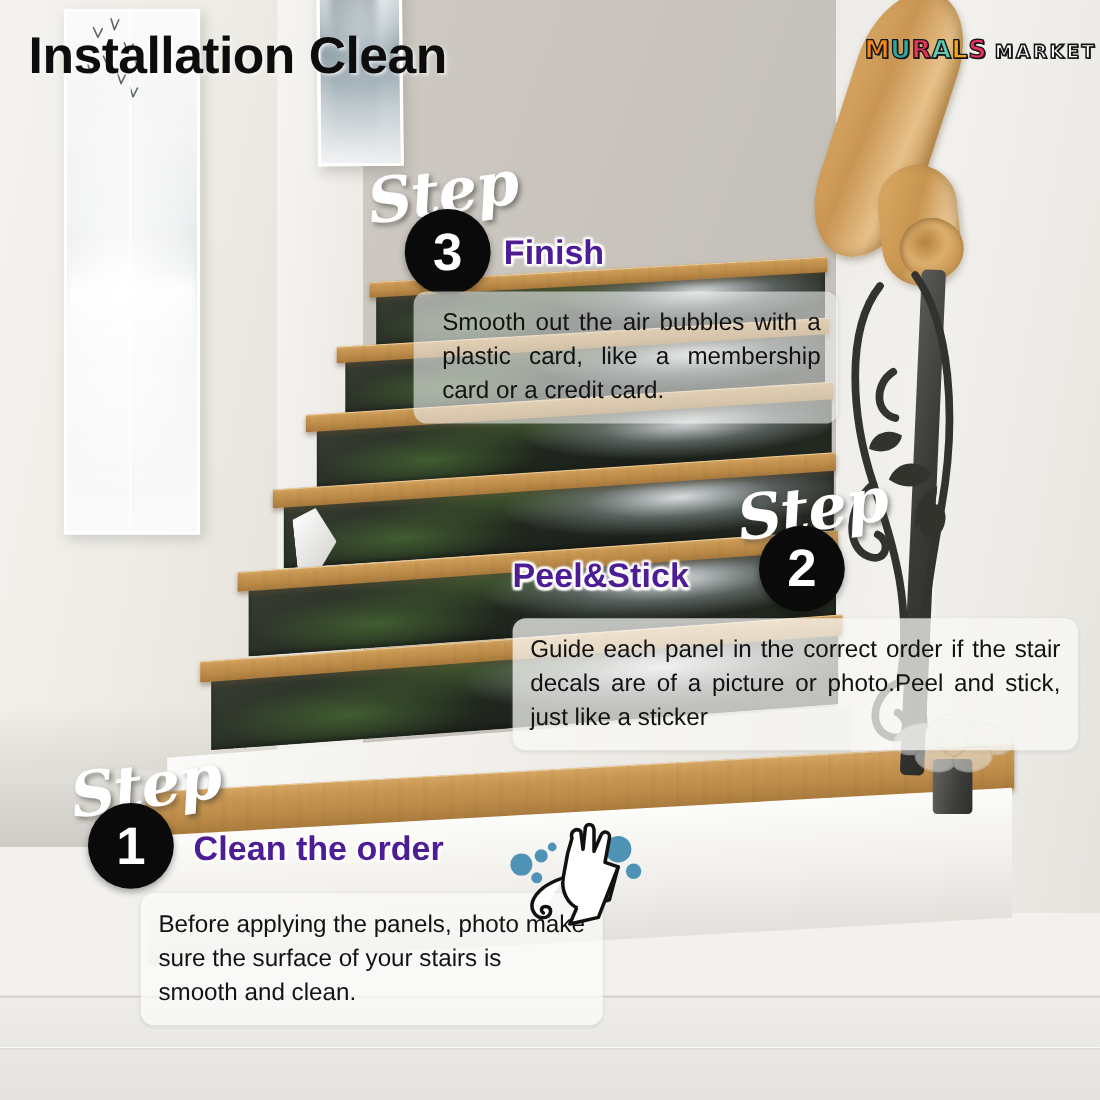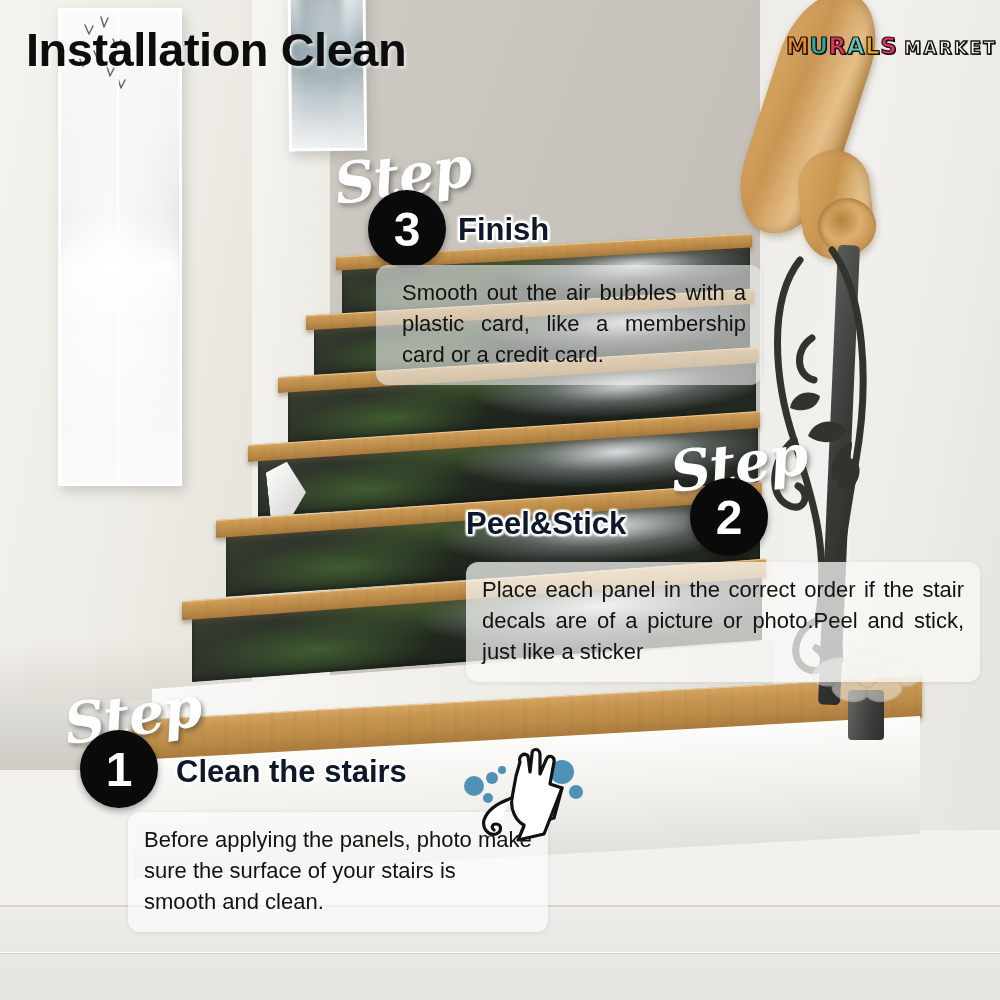--- a/index.html
+++ b/index.html
@@ -195,21 +195,21 @@
   .step-circle{
     position:absolute;width:78px;height:78px;border-radius:50%;
     background:#0a0a0a;
     display:flex;align-items:center;justify-content:center;
     color:#ffffff;font-size:48px;font-weight:bold;
     font-family:"Liberation Sans", sans-serif;
     box-shadow:0 3px 7px rgba(0,0,0,.35);
   }
   .step-heading{
     position:absolute;
-    font-size:31px;font-weight:bold;color:#0f172a;white-space:nowrap;
+    font-size:31px;font-weight:bold;color:#4c1d95;white-space:nowrap;
     text-shadow:
       2px 0 2px #fff, -2px 0 2px #fff, 0 2px 2px #fff, 0 -2px 2px #fff,
       2px 2px 2px #fff, -2px -2px 2px #fff, 2px -2px 2px #fff, -2px 2px 2px #fff;
   }
 
   
   .panel{
     position:absolute;
     background:rgba(255,255,255,.56);
     border-radius:12px;
@@ -354,27 +354,27 @@
     <div class="step-word" style="left:334px;top:142px;">Step</div>
     <div class="step-circle" style="left:368px;top:190px;">3</div>
     <div class="step-heading" style="left:458px;top:212px;">Finish</div>
     <div class="panel p3 justify" style="left:376px;top:265px;width:344px;">Smooth out the air bubbles with a plastic card, like a membership card or a credit card.</div>
   </div>
 
   <div class="step-block">
     <div class="step-word" style="left:670px;top:430px;">Step</div>
     <div class="step-circle" style="left:690px;top:478px;">2</div>
     <div class="step-heading" style="left:466px;top:506px;">Peel&amp;Stick</div>
-    <div class="panel p2 justify" style="left:466px;top:562px;width:482px;">Place each panel in the correct order if the stair decals are of a picture or photo.Peel and stick, just like a sticker</div>
+    <div class="panel p2 justify" style="left:466px;top:562px;width:482px;">Guide each panel in the correct order if the stair decals are of a picture or photo.Peel and stick, just like a sticker</div>
   </div>
 
   <div class="step-block">
     <div class="step-word" style="left:64px;top:682px;">Step</div>
     <div class="step-circle" style="left:80px;top:730px;">1</div>
-    <div class="step-heading" style="left:176px;top:754px;">Clean the stairs</div>
+    <div class="step-heading" style="left:176px;top:754px;">Clean the order</div>
     <div class="panel p1" style="left:128px;top:812px;width:388px;">Before applying the panels, photo make sure the surface of your stairs is smooth and clean.</div>
 
     <svg class="clean-icon" viewBox="0 0 128 104">
       <g fill="#4e93b5">
         <circle cx="16" cy="44" r="10"></circle>
         <circle cx="34" cy="36" r="6"></circle>
         <circle cx="30" cy="56" r="5"></circle>
         <circle cx="104" cy="30" r="12"></circle>
         <circle cx="118" cy="50" r="7"></circle>
         <circle cx="92" cy="56" r="6"></circle>

